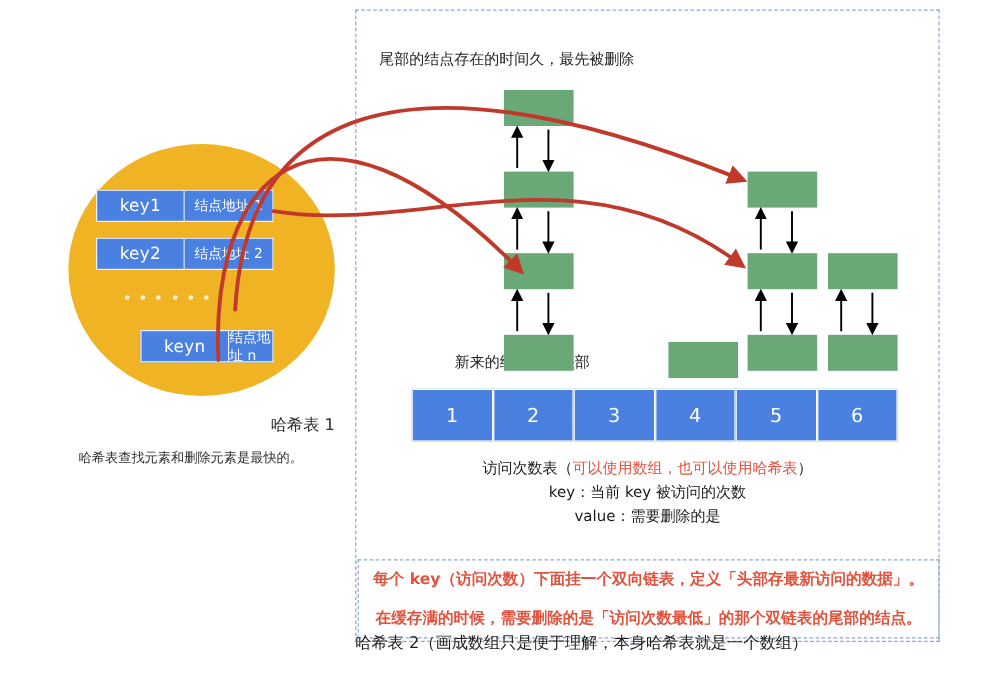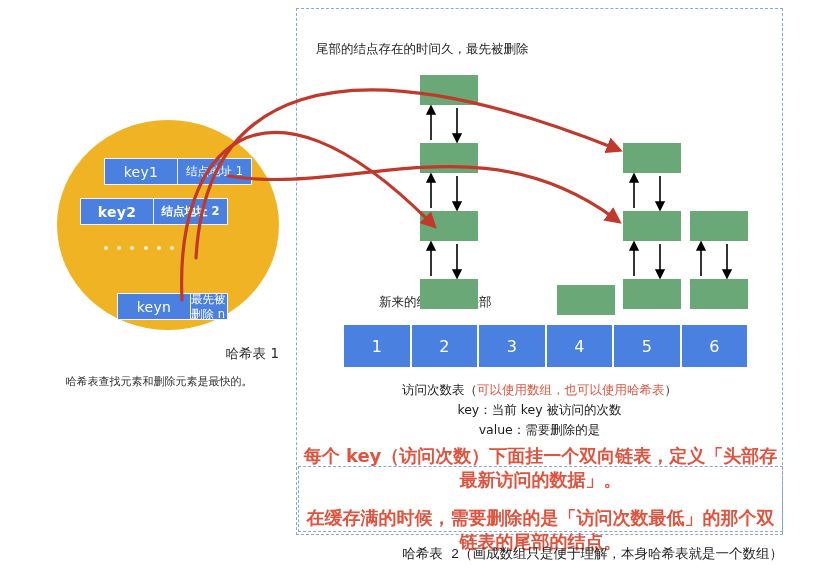--- a/index.html
+++ b/index.html
@@ -50,23 +50,23 @@
     background: #4a80e0;
     border: 1px solid #eef2fb;
     border-left: none;
     box-sizing: border-box;
     color: #ffffff;
     font-size: 11.5px;
     display: flex;
     align-items: center;
     justify-content: center;
   }
-  #key-row-0 { top: 158px; margin-left: 24px; }
-  #key-row-1 { top: 198px; font-weight: bold; }
-  #key-row-2 { top: 293px; padding-left: 37px; }
+  #key-row-0 { top: 158px; }
+  #key-row-1 { top: 198px; }
+  #key-row-2 { top: 275px; padding-left: 37px; }
   #ellipsis-dots {
     position: absolute;
     left: 104px;
     top: 243px;
     width: 70px;
     height: 10px;
     display: flex;
     justify-content: space-between;
     align-items: center;
   }
@@ -174,33 +174,32 @@
     left: 298px;
     top: 466px;
     width: 485px;
     height: 66px;
     display: flex;
     flex-direction: column;
     justify-content: center;
     align-items: center;
     gap: 14px;
     color: #e0543f;
-    font-size: 18px;
+    font-size: 13px;
     font-weight: bold;
     text-align: center;
   }
   #hash2-title {
     position: absolute;
     left: 296px;
-    top: 545px;
+    top: 527px;
     width: 487px;
-    text-align: right;
+    text-align: left;
     font-size: 13.5px;
     color: #1e1e1e;
-    font-family: Liberation Mono, monospace;
   }
   #vector-layer {
     position: absolute;
     left: 0;
     top: 0;
     width: 828px;
     height: 577px;
     pointer-events: none;
   }
 </style>
@@ -222,21 +221,21 @@
   <div id="ellipsis-dots">
     <i></i>
       <i></i>
       <i></i>
       <i></i>
       <i></i>
       <i></i>
   </div>
   <div class="key-row" id="key-row-2">
     <div class="cell-key">keyn</div>
-    <div class="cell-addr">最先被删除 n</div>
+    <div class="cell-addr">结点地址 n</div>
   </div>
 
   <div id="hash1-title">哈希表 1</div>
   <div id="hash1-note">哈希表查找元素和删除元素是最快的。</div>
 
   <div id="right-panel"></div>
 
   <div id="tail-note">尾部的结点存在的时间久，最先被删除</div>
   <div id="head-note">新来的结点放在头部</div>
 

